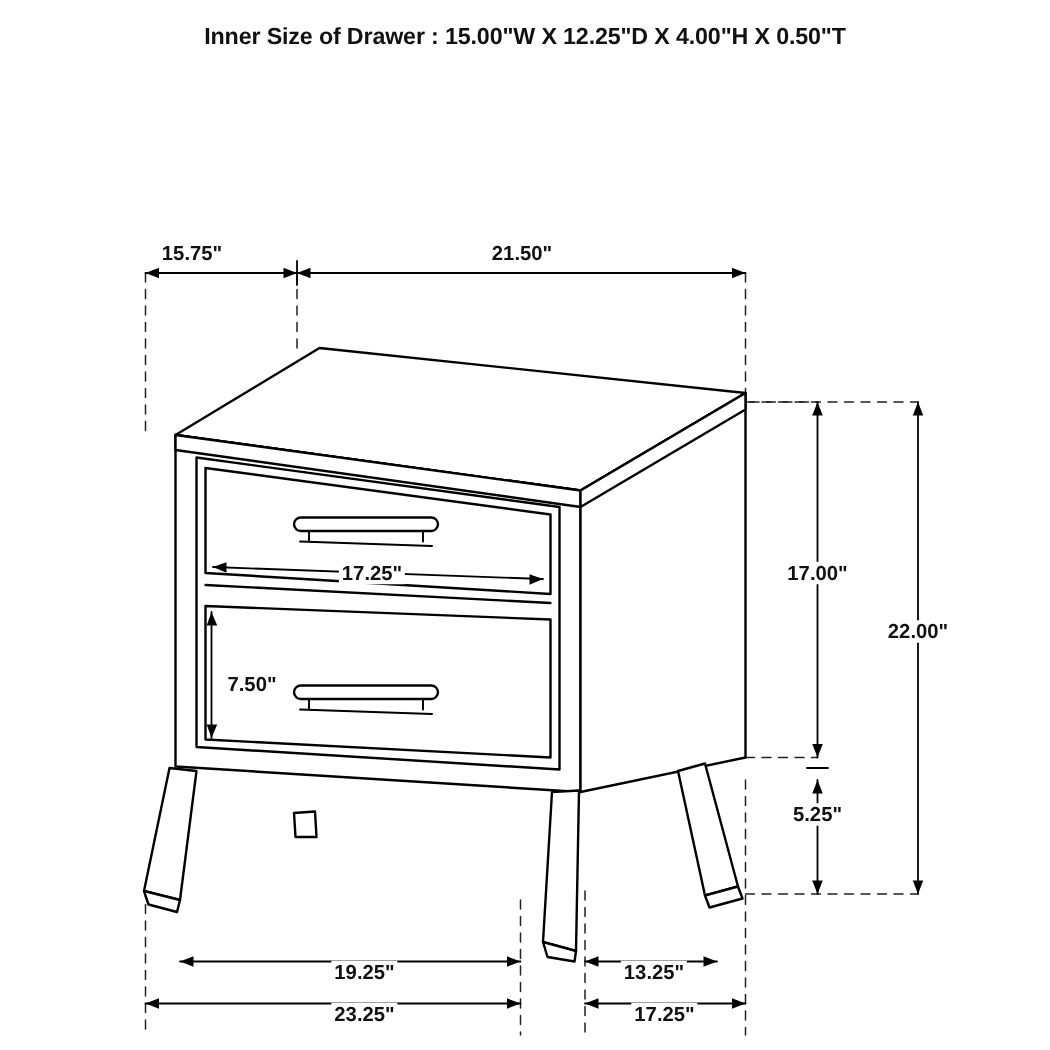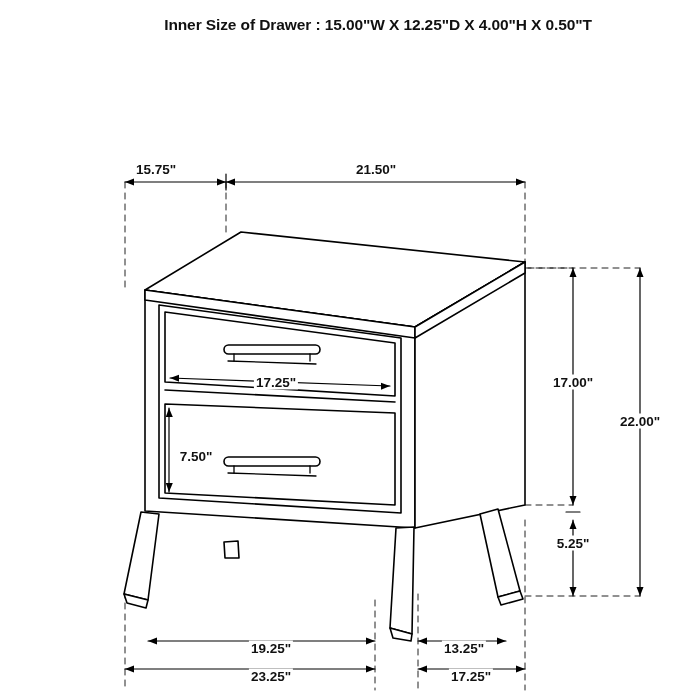--- a/index.html
+++ b/index.html
@@ -12,21 +12,20 @@
     height: 700px;
     font-family: "Liberation Sans", sans-serif;
     color: #000000;
     position: relative;
     overflow: hidden;
   }
   #stage {
     position: relative;
     width: 568px;
     height: 700px;
-    margin-left: 28px;
   }
   #title {
     position: absolute;
     left: 0;
     top: 16px;
     width: 700px;
     text-align: center;
     font-size: 15.5px;
     font-weight: bold;
     letter-spacing: -0.1px;

